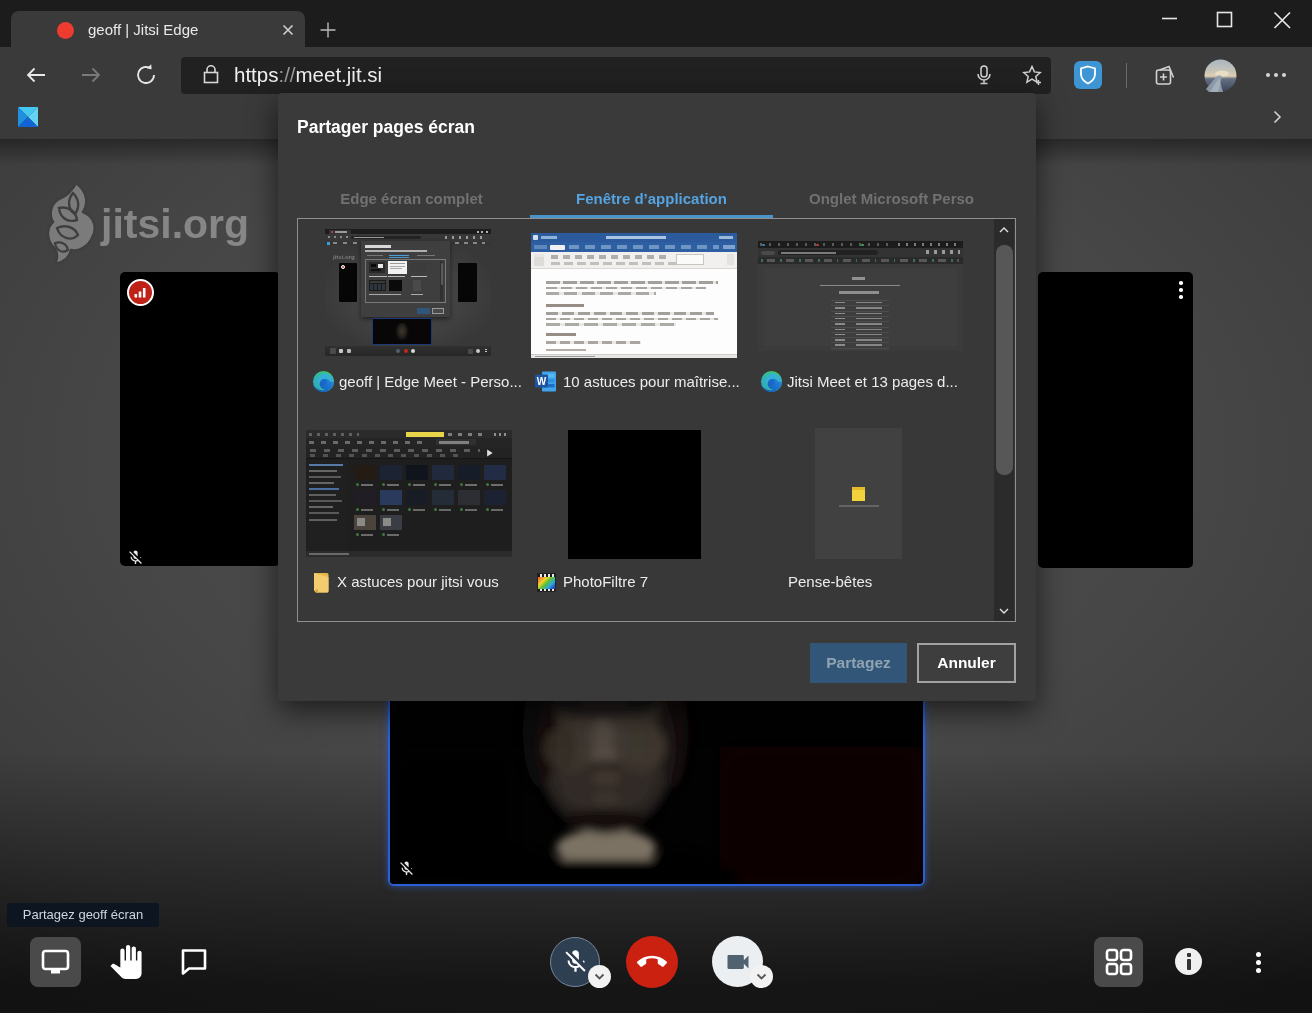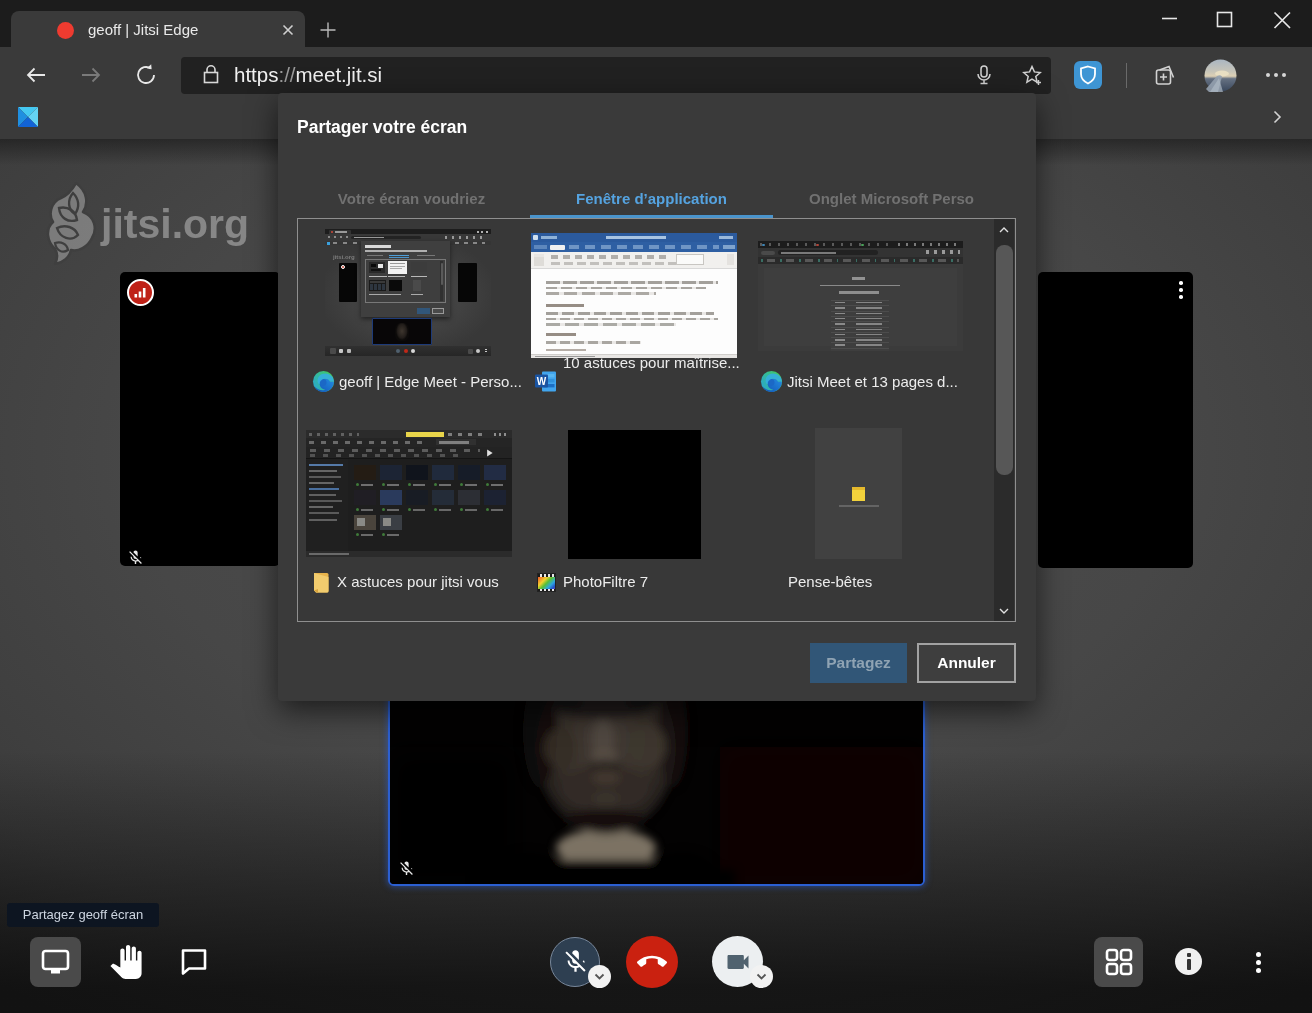--- a/index.html
+++ b/index.html
@@ -238,23 +238,23 @@
     <rect x="18" y="18" width="10" height="10" rx="2.5" fill="none" stroke="#fff" stroke-width="2.6"></rect>
   </svg>
   <div class="abs" style="left:1175px;top:948px;width:27px;height:27px;border-radius:50%;background:#f0f0f0;"></div>
   <div class="abs" style="left:1186.5px;top:953px;width:4px;height:4px;background:#333;border-radius:1px;"></div>
   <div class="abs" style="left:1186.5px;top:959px;width:4px;height:11px;background:#333;border-radius:1px;"></div>
   <div class="abs" style="left:1256px;top:952px;width:5px;height:5px;border-radius:50%;background:#fff;"></div>
   <div class="abs" style="left:1256px;top:960px;width:5px;height:5px;border-radius:50%;background:#fff;"></div>
   <div class="abs" style="left:1256px;top:968px;width:5px;height:5px;border-radius:50%;background:#fff;"></div>
 
   <div class="abs" id="dialog" style="left:278px;top:93px;width:758px;height:608px;background:#3a3a3a;border-radius:4px;box-shadow:0 10px 30px rgba(0,0,0,0.6);"></div>
-  <div class="abs" style="left:297px;top:117px;font-size:17.5px;font-weight:bold;color:#fff;">Partager votre écran</div>
-
-  <div class="abs" style="left:290px;top:190px;width:243px;text-align:center;font-size:15px;font-weight:bold;color:#717171;">Votre écran voudriez</div>
+  <div class="abs" style="left:297px;top:117px;font-size:17.5px;font-weight:bold;color:#fff;">Partager pages écran</div>
+
+  <div class="abs" style="left:290px;top:190px;width:243px;text-align:center;font-size:15px;font-weight:bold;color:#717171;">Edge écran complet</div>
   <div class="abs" style="left:530px;top:190px;width:243px;text-align:center;font-size:15px;font-weight:bold;color:#55a3e0;">Fenêtre dʼapplication</div>
   <div class="abs" style="left:770px;top:190px;width:243px;text-align:center;font-size:15px;font-weight:bold;color:#717171;">Onglet Microsoft Perso</div>
   <div class="abs" style="left:530px;top:215px;width:243px;height:3px;background:#4a94cc;"></div>
 
   <div class="abs" id="panel" style="left:297px;top:218px;width:719px;height:404px;border:1px solid #8f8f8f;background:#383838;"></div>
 
   <div class="abs" style="left:994px;top:219px;width:20px;height:402px;background:#2b2b2b;"></div>
   <svg class="abs" style="left:998px;top:224px;" width="12" height="12" viewBox="0 0 12 12">
     <path d="M2 8 L6 4 L10 8" stroke="#e0e0e0" stroke-width="1.4" fill="none"></path>
   </svg>
@@ -517,21 +517,21 @@
   </svg>
   <div class="abs" style="left:339px;top:373px;font-size:15px;color:#ececec;">geoff | Edge Meet - Perso...</div>
   <svg class="abs" style="left:535px;top:371px;" width="22" height="21" viewBox="0 0 22 21">
     <rect x="7" y="0.5" width="14" height="20" rx="1" fill="#41a5ee"></rect>
     <rect x="8.5" y="3" width="11" height="3.4" fill="#59b7f2"></rect>
     <rect x="8.5" y="8" width="11" height="3.4" fill="#3092dd"></rect>
     <rect x="8.5" y="13" width="11" height="3.4" fill="#1c6fc4"></rect>
     <rect x="0" y="3.5" width="13" height="13" rx="1" fill="#1a54a2"></rect>
     <text x="6.5" y="13.8" font-size="10" font-weight="bold" fill="#fff" text-anchor="middle" font-family="Liberation Sans">W</text>
   </svg>
-  <div class="abs" style="left:563px;top:354px;font-size:15px;color:#ececec;">10 astuces pour maîtrise...</div>
+  <div class="abs" style="left:563px;top:373px;font-size:15px;color:#ececec;">10 astuces pour maîtrise...</div>
   <svg class="abs" style="left:760px;top:370px;" width="23" height="23" viewBox="0 0 24 24">
     <circle cx="12" cy="12" r="11" fill="url(#ega)"></circle>
     <path d="M23 12 a11 11 0 0 1 -20.8 5 C6 20.5 10 22 14 20.5 C10.5 20 8 17.5 8 14.5 C8 11 10.8 9 14 9 c2.6 0 4.3 1.3 4.8 3 z" fill="url(#egb)"></path>
     <circle cx="11.5" cy="13" r="3.6" fill="#1b68c6"></circle>
     <path d="M8 14.5 c0 -3.5 2.8 -5.5 6 -5.5 c2.6 0 4.3 1.3 4.8 3 l4.2 0 a11 11 0 0 0 -1.4 -4.5 c-2.5 -3.5 -7.5 -5 -11.6 -3 C7 6 5.5 9 5.8 12 c0.3 2 1.2 3 2.2 2.5 z" fill="#35aee0" opacity="0.9"></path>
   </svg>
   <div class="abs" style="left:787px;top:373px;font-size:15px;color:#ececec;">Jitsi Meet et 13 pages d...</div>
   <svg class="abs" style="left:312px;top:572px;" width="20" height="22" viewBox="0 0 20 22">
     <path d="M2 1 h13 a1.5 1.5 0 0 1 1.5 1.5 V19 a1.5 1.5 0 0 1 -1.5 1.5 H4 L2 18 Z" fill="#e8b44c"></path>
     <path d="M2 1 L16.5 5 V19 a1.5 1.5 0 0 1 -1.5 1.5 H4 L2 18.5 Z" fill="#f2cc6e"></path>

